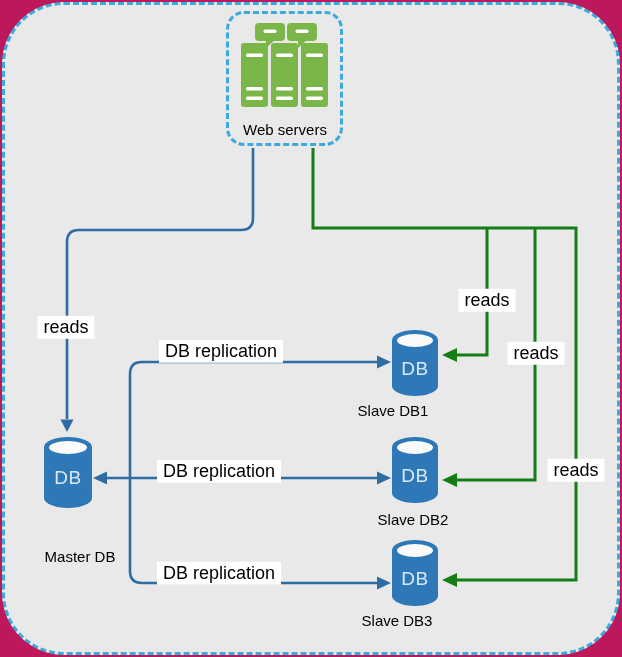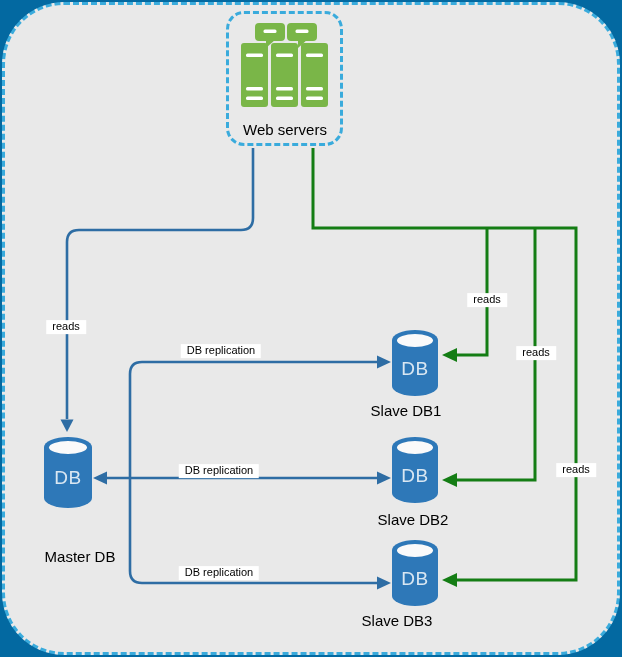--- a/index.html
+++ b/index.html
@@ -4,21 +4,21 @@
 <style>
   html, body {
     margin: 0; padding: 0;
     background: #000;
     font-family: "Liberation Sans", sans-serif;
   }
   .stage {
     position: relative;
     width: 622px; height: 657px;
     overflow: hidden;
-    background: #0369a1;
+    background: #be185d;
   }
   .canvas {
     position: absolute;
     left: 2px; top: 2px;
     width: 612px; height: 647px;
     background: var(--canvas-bg, #e9e9e9);
     border: 3px dashed var(--border-dash, #3aabdc);
     border-radius: 62px;
     z-index: 0;
   }
@@ -43,21 +43,21 @@
   .server-detail{ fill: #ffffff; }
   .label {
     position: absolute;
     transform: translate(-50%, -50%);
     white-space: nowrap;
     color: #000;
     z-index: 3;
   }
   .node-label { font-size: 15px; }
   .edge-label {
-    font-size: 11px;
+    font-size: 18px;
     background: #fff;
     padding: 0 6px;
     line-height: 1.25;
   }
   .db-text {
     position: absolute;
     transform: translate(-50%, -50%);
     font-size: 19px;
     color: rgba(255,255,255,0.82);
     z-index: 3;
@@ -130,21 +130,21 @@
       <ellipse class="db-top" cx="415" cy="447.5" rx="18" ry="6.5"></ellipse>
     </g>
     <g>
       <path class="db-shape" d="M392,550 A23,10 0 0 1 438,550 L438,596 A23,10 0 0 1 392,596 Z"></path>
       <ellipse class="db-top" cx="415" cy="550.5" rx="18" ry="6.5"></ellipse>
     </g>
   </svg>
 
   <div class="label node-label" style="left:285px; top:129px;">Web servers</div>
   <div class="label node-label" style="left:80px; top:556px;">Master DB</div>
-  <div class="label node-label" style="left:406px; top:410px;">Slave DB1</div>
+  <div class="label node-label" style="left:393px; top:410px;">Slave DB1</div>
   <div class="label node-label" style="left:413px; top:519px;">Slave DB2</div>
   <div class="label node-label" style="left:397px; top:620px;">Slave DB3</div>
 
   <div class="db-text" style="left:68px; top:478px;">DB</div>
   <div class="db-text" style="left:415px; top:369px;">DB</div>
   <div class="db-text" style="left:415px; top:476px;">DB</div>
   <div class="db-text" style="left:415px; top:579px;">DB</div>
 
   <div class="label edge-label" style="left:66px; top:327px;">reads</div>
   <div class="label edge-label" style="left:221px; top:351px;">DB replication</div>

